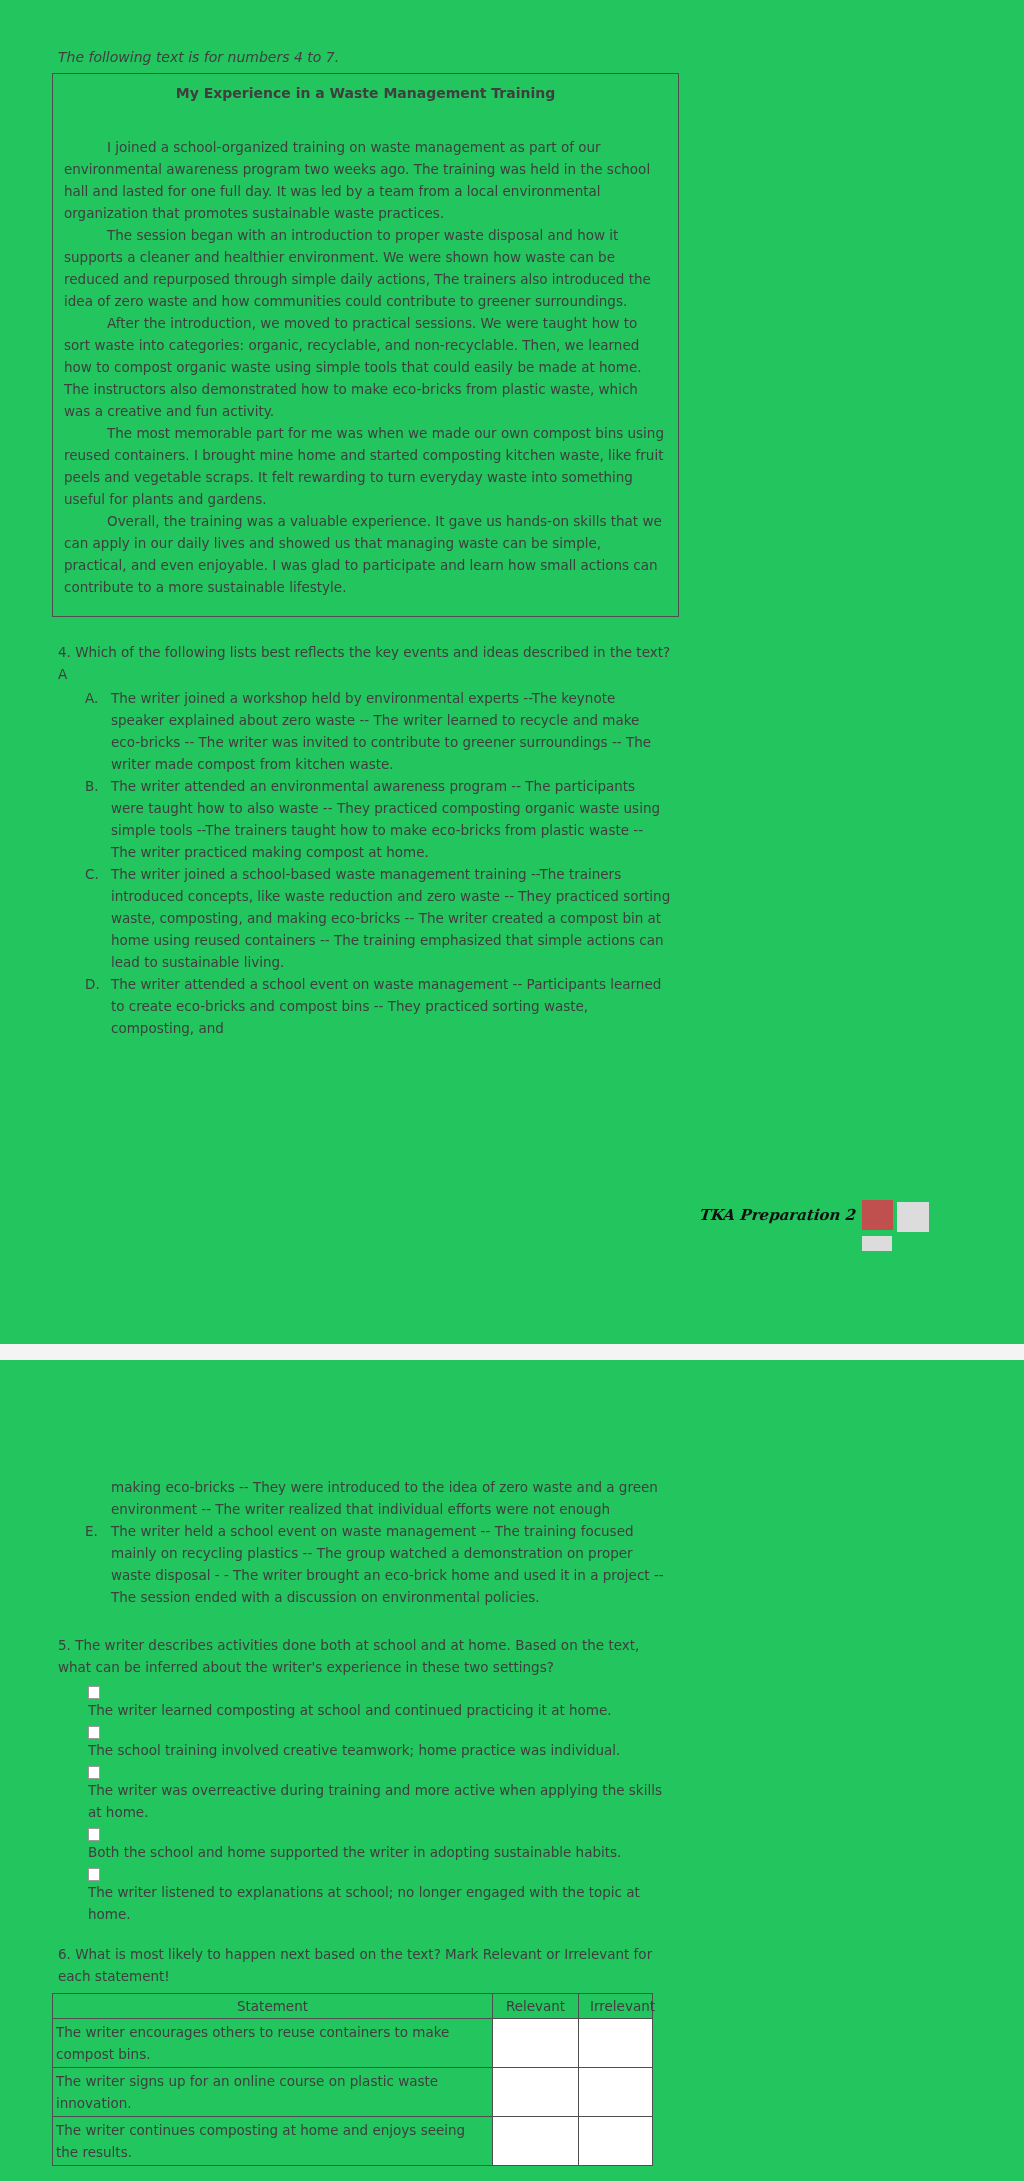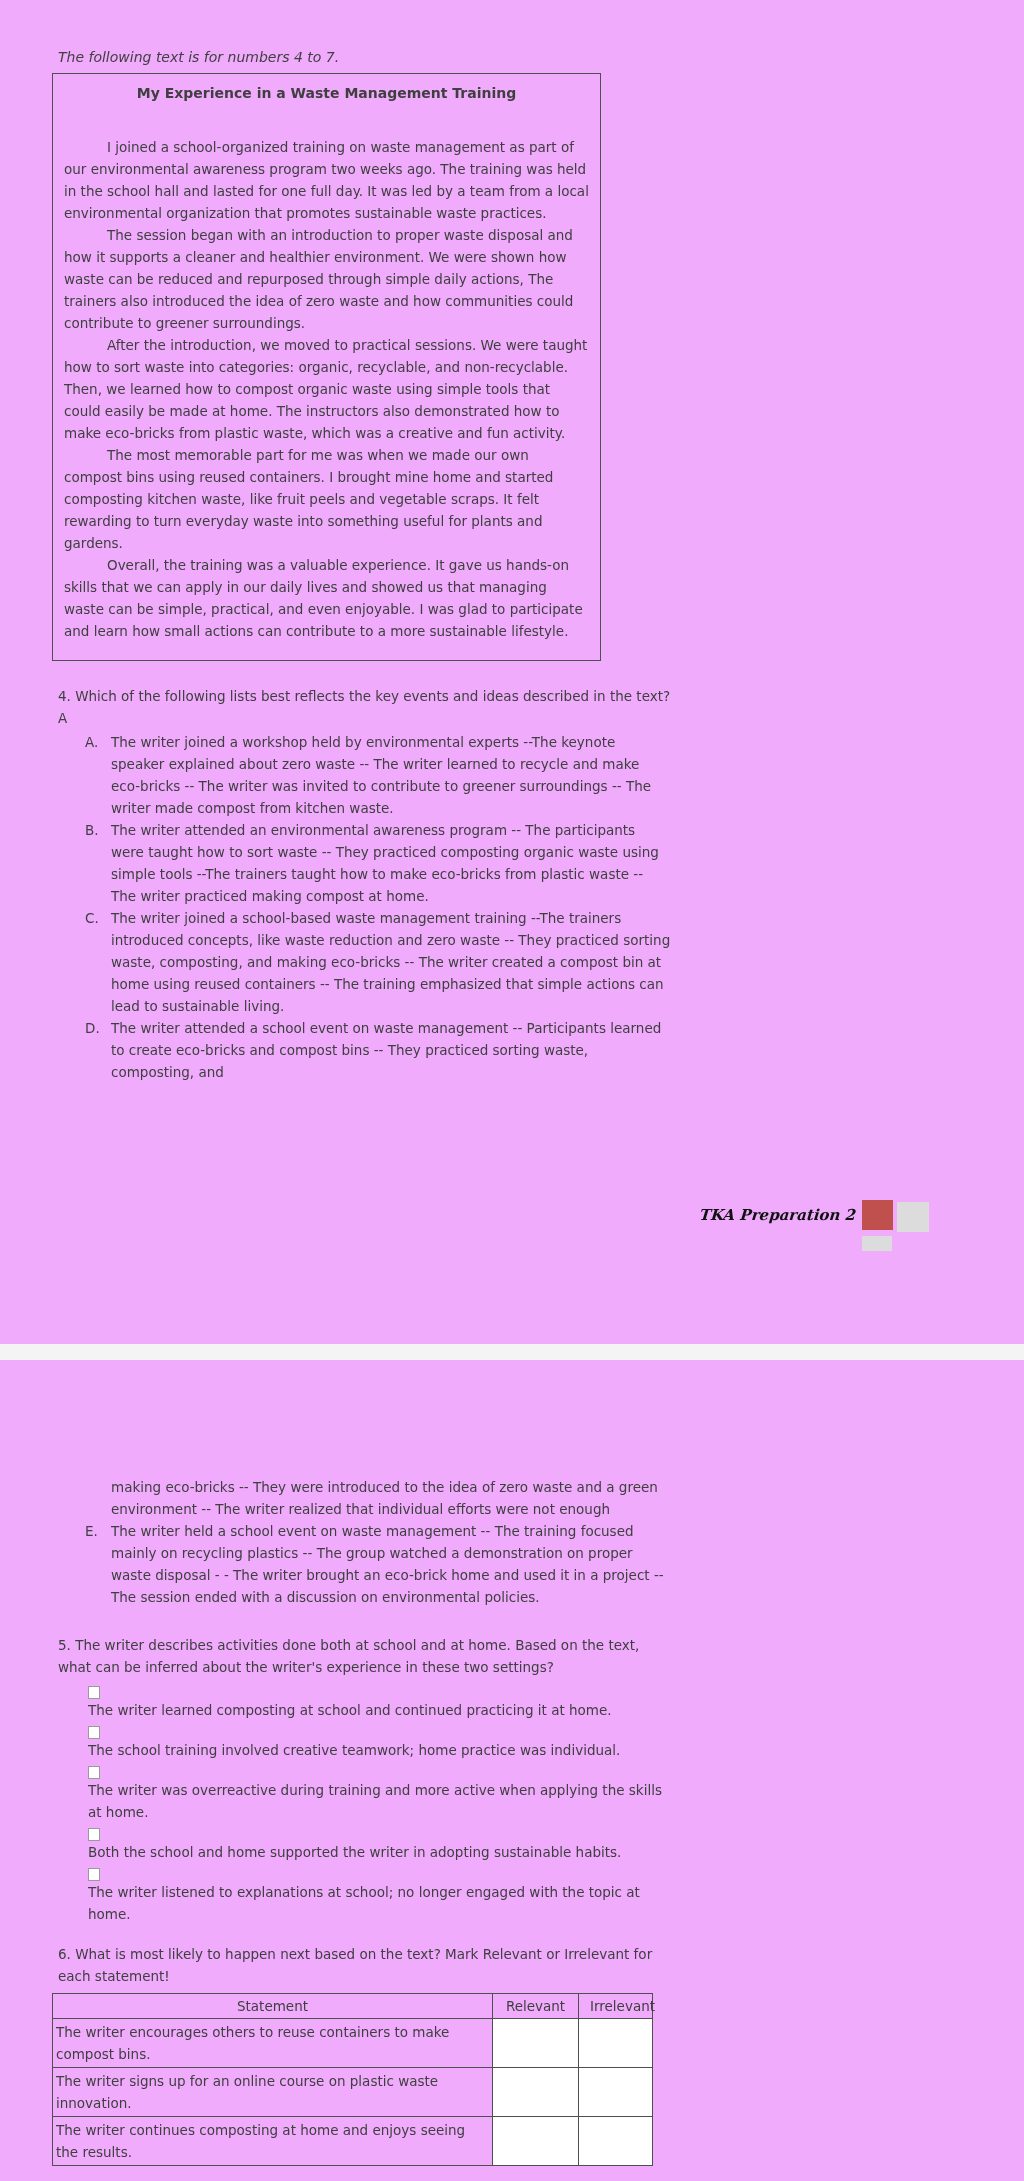--- a/index.html
+++ b/index.html
@@ -4,29 +4,29 @@
 <style>
   html,body{margin:0;padding:0;}
   body{
     width:1024px;
     background:#ffffff;
     font-family:"DejaVu Sans","Liberation Sans",sans-serif;
     color:#3f3f3f;
     font-size:13.5px;
     line-height:22px;
   }
-  .page{position:relative;background:#f0abfc;overflow:hidden;box-sizing:border-box;}
+  .page{position:relative;background:#22c55e;overflow:hidden;box-sizing:border-box;}
   .page1{height:1344px;}
   .page2{height:821px;padding-top:116px;}
   .page-band{height:16px;background:#f4f4f4;}
 
   .intro{margin:46px 0 5px 58px;font-style:italic;font-size:14px;}
 
   .passage-box{
-    margin-left:52px;width:549px;box-sizing:border-box;
+    margin-left:52px;width:627px;box-sizing:border-box;
     border:1px solid #4f4f4f;
     padding:8px 11px 18px 11px;
   }
   .passage-title{text-align:center;font-weight:bold;font-size:14px;margin-bottom:32px;}
   .para{margin:0;text-indent:43px;}
 
   .question{margin-left:58px;width:614px;}
   .q4{margin-top:24px;}
   .q5{margin-top:26px;}
   .q6{margin-top:18px;}
@@ -85,21 +85,21 @@
       <span>4.</span>
       <span>Which of the following lists best reflects the key events and ideas described in the text? A</span>
     </div>
     <div class="opts">
       <div class="opt">
         <span class="opt-letter">A.</span>
         <div class="opt-text">The writer joined a workshop held by environmental experts --The keynote speaker explained about zero waste -- The writer learned to recycle and make eco-bricks -- The writer was invited to contribute to greener surroundings -- The writer made compost from kitchen waste.</div>
       </div>
       <div class="opt">
         <span class="opt-letter">B.</span>
-        <div class="opt-text">The writer attended an environmental awareness program -- The participants were taught how to sort waste -- They practiced composting organic waste using simple tools --The trainers taught how to make eco-bricks from plastic waste -- The writer practiced making compost at home.</div>
+        <div class="opt-text">The writer attended an environmental awareness program -- The participants were taught how to also waste -- They practiced composting organic waste using simple tools --The trainers taught how to make eco-bricks from plastic waste -- The writer practiced making compost at home.</div>
       </div>
       <div class="opt">
         <span class="opt-letter">C.</span>
         <div class="opt-text">The writer joined a school-based waste management training --The trainers introduced concepts, like waste reduction and zero waste -- They practiced sorting waste, composting, and making eco-bricks -- The writer created a compost bin at home using reused containers -- The training emphasized that simple actions can lead to sustainable living.</div>
       </div>
       <div class="opt">
         <span class="opt-letter">D.</span>
         <div class="opt-text">The writer attended a school event on waste management -- Participants learned to create eco-bricks and compost bins -- They practiced sorting waste, composting, and</div>
       </div>
     </div>

